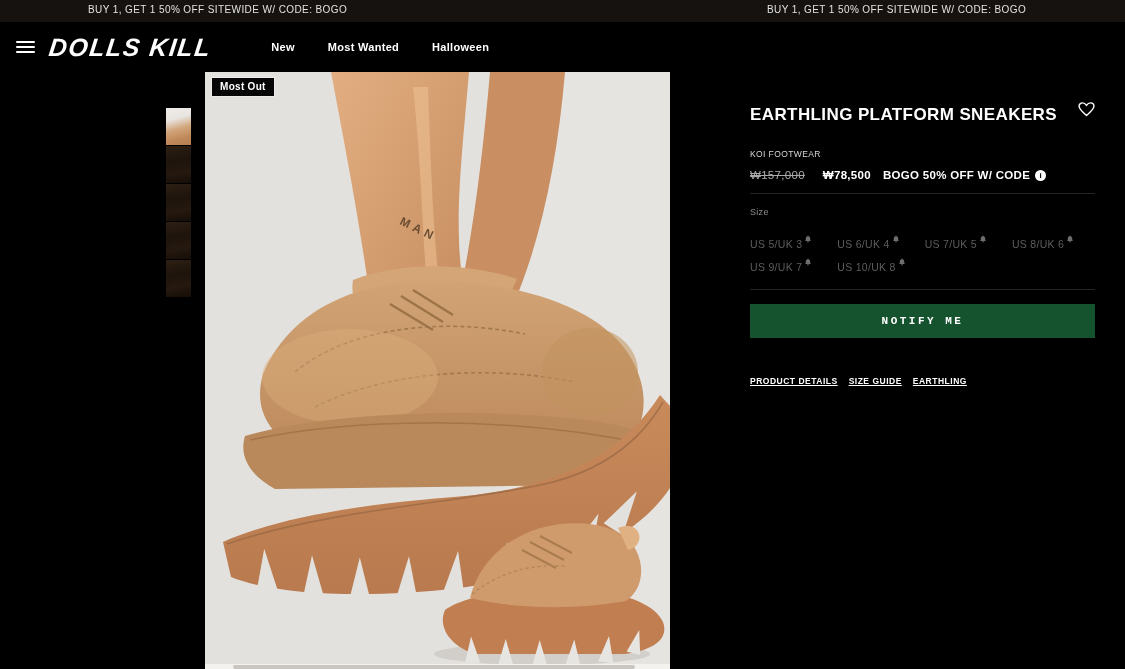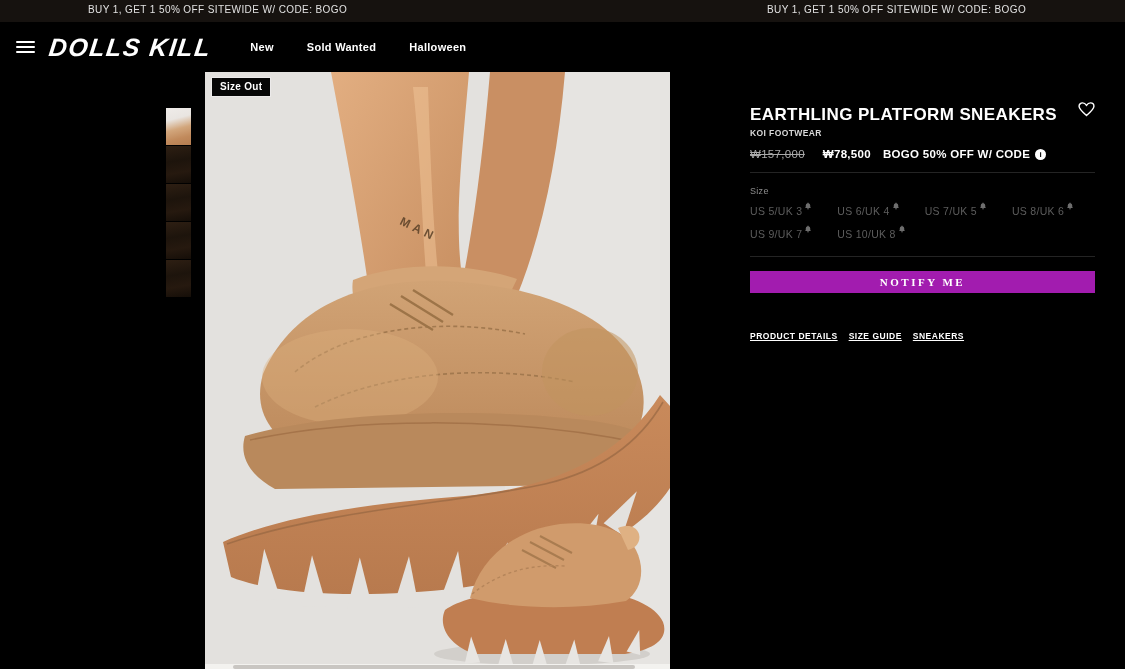--- a/index.html
+++ b/index.html
@@ -10,90 +10,90 @@
   
   .banner{position:absolute;top:0;left:0;width:1125px;height:34px;background:#16120f;}
   .banner span{position:absolute;top:4px;font-size:10px;color:#e2e2e2;letter-spacing:.4px;white-space:nowrap;}
   .promo-left{left:88px;}
   .promo-right{left:767px;}
   
   .header{position:absolute;top:22px;left:0;width:1125px;height:50px;background:#000;display:flex;align-items:center;}
   .hamburger{margin-left:16px;width:19px;display:flex;flex-direction:column;gap:3px;cursor:pointer;background:none;border:none;padding:0;}
   .hamburger i{display:block;height:2px;background:#fff;border-radius:1px;}
   .logo{margin-left:14px;color:#fff;font-size:25px;font-weight:bold;font-style:italic;letter-spacing:1.5px;transform:skewX(-7deg);white-space:nowrap;cursor:pointer;line-height:1;}
-  .nav{margin-left:39px;display:flex;gap:33px;align-items:center;}
+  .nav{margin-left:60px;display:flex;gap:33px;align-items:center;}
   .nav-link{color:#fff;font-size:11px;font-weight:bold;letter-spacing:.3px;text-decoration:none;cursor:pointer;}
   
   .main{position:absolute;top:72px;left:0;width:1125px;height:597px;background:#000;}
   
   .thumbs{position:absolute;left:166px;top:36px;width:25px;display:flex;flex-direction:column;}
   .thumb{width:25px;height:37px;cursor:pointer;border-bottom:1px solid #000;}
   .thumb.selected{background:linear-gradient(165deg,#efece9 0%,#e9e5e1 30%,#d2a67c 55%,#c18a5c 78%,#b57d50 100%);}
   .thumb:not(.selected){background:linear-gradient(170deg,#2e1f13 0%,#1d140c 40%,#26190f 70%,#150e08 100%);}
   
   .stage{position:absolute;left:205px;top:0;width:465px;height:592px;background:#e3e1de;overflow:hidden;}
   .stage svg{position:absolute;left:0;top:0;}
   .badge{position:absolute;top:5px;left:6px;background:#060606;border:1px solid #eceaea;color:#fff;font-size:10px;font-weight:bold;padding:3px 8px 4px;letter-spacing:.3px;z-index:2;}
   .scrollbar{position:absolute;left:205px;top:592px;width:465px;height:6px;background:#f3f2ef;}
   .scroll-thumb{position:absolute;left:28px;top:1px;width:402px;height:4px;background:#c9c6c2;border-radius:2px;cursor:pointer;}
   
   .panel{position:absolute;left:750px;top:33px;width:345px;color:#fff;}
   .title-row{display:flex;justify-content:space-between;align-items:flex-start;}
   .title{font-size:17px;font-weight:bold;letter-spacing:.4px;}
   .heart-btn{background:none;border:none;padding:0;margin-top:-3px;cursor:pointer;}
-  .brand{margin-top:3px;font-size:8.5px;font-weight:bold;color:#d8d8d8;letter-spacing:.4px;}
+  .brand{margin-top:24px;font-size:8.5px;font-weight:normal;color:#d8d8d8;letter-spacing:.4px;}
   .price-row{margin-top:10px;font-size:11.5px;display:flex;align-items:flex-end;}
   .price-original{color:#aaa;text-decoration:line-through;letter-spacing:.3px;}
   .price-sale{font-weight:bold;margin-left:18px;letter-spacing:.3px;}
   .price-promo{font-weight:bold;letter-spacing:.3px;margin-left:12px;}
   .info-icon{display:inline-flex;width:11px;height:11px;border-radius:50%;background:#fff;color:#000;font-size:8px;font-weight:bold;align-items:center;justify-content:center;font-style:normal;margin-left:5px;}
   .divider{border-top:1px solid #242424;margin-top:12px;}
   .divider.d2{margin-top:16px;}
   .size-head{margin-top:13px;font-size:9px;color:#8d8d8d;letter-spacing:.3px;}
-  .sizes{margin-top:9px;display:flex;flex-wrap:wrap;column-gap:25px;row-gap:11px;}
+  .sizes{margin-top:21px;display:flex;flex-wrap:wrap;column-gap:25px;row-gap:11px;}
   .size-option{background:none;border:none;padding:0;color:#5d5d5d;font-size:10.5px;letter-spacing:.3px;cursor:pointer;display:flex;align-items:flex-start;gap:2px;font-family:inherit;}
   .size-option svg{margin-top:-3px;}
-  .notify-btn{margin-top:14px;width:100%;height:22px;background:#a21caf;border:none;color:#fff;font-size:11px;font-weight:bold;letter-spacing:2.5px;cursor:pointer;font-family:Liberation Serif, serif;}
+  .notify-btn{margin-top:14px;width:100%;height:34px;background:#14532d;border:none;color:#fff;font-size:11px;font-weight:bold;letter-spacing:2.5px;cursor:pointer;font-family:Liberation Mono, monospace;}
   .links{margin-top:38px;display:flex;gap:11px;align-items:flex-start;}
   .detail-link{color:#fff;font-size:8.5px;font-weight:bold;letter-spacing:.5px;text-decoration:underline;cursor:pointer;}
 </style>
 </head>
 <body>
 
 <div class="banner">
   <span class="promo-left">BUY 1, GET 1 50% OFF SITEWIDE W/ CODE: BOGO</span>
   <span class="promo-right">BUY 1, GET 1 50% OFF SITEWIDE W/ CODE: BOGO</span>
 </div>
 
 <div class="header">
   <button class="hamburger" aria-label="menu">
     <i></i>
       <i></i>
       <i></i>
   </button>
   <div class="logo">DOLLS KILL</div>
   <nav class="nav" id="nav">
       <a class="nav-link">New</a>
-      <a class="nav-link">Sold Wanted</a>
+      <a class="nav-link">Most Wanted</a>
       <a class="nav-link">Halloween</a>
     </nav>
 </div>
 
 <div class="main">
 
   <div class="thumbs" id="thumbs">
       <div class="thumb selected"></div>
       <div class="thumb"></div>
       <div class="thumb"></div>
       <div class="thumb"></div>
       <div class="thumb"></div>
     </div>
 
   <div class="stage">
-    <div class="badge">Size Out</div>
+    <div class="badge">Most Out</div>
     <svg width="465" height="592" viewBox="0 0 465 592">
       <defs>
         <linearGradient id="skin" x1="0" y1="0" x2="1" y2="1">
           <stop offset="0" stop-color="#e2ae81"></stop>
             <stop offset="1" stop-color="#c68d5f"></stop>
         </linearGradient>
         <linearGradient id="upper" x1="0" y1="0" x2="0" y2="1">
           <stop offset="0" stop-color="#d1a375"></stop>
             <stop offset="1" stop-color="#bd8a5c"></stop>
         </linearGradient>
@@ -221,16 +221,16 @@
             <path d="M8 1a1 1 0 0 1 1 1v.6A4.5 4.5 0 0 1 12.5 7v3l1.3 1.9H2.2L3.5 10V7A4.5 4.5 0 0 1 7 2.6V2a1 1 0 0 1 1-1z"></path>
             <circle cx="8" cy="13.7" r="1.5"></circle>
           </svg>
         </button>
       </div>
     <div class="divider d2"></div>
     <button class="notify-btn">NOTIFY ME</button>
     <div class="links" id="links">
         <a class="detail-link">PRODUCT DETAILS</a>
         <a class="detail-link">SIZE GUIDE</a>
-        <a class="detail-link">SNEAKERS</a>
+        <a class="detail-link">EARTHLING</a>
       </div>
   </div>
 </div>
 
 </body></html>

